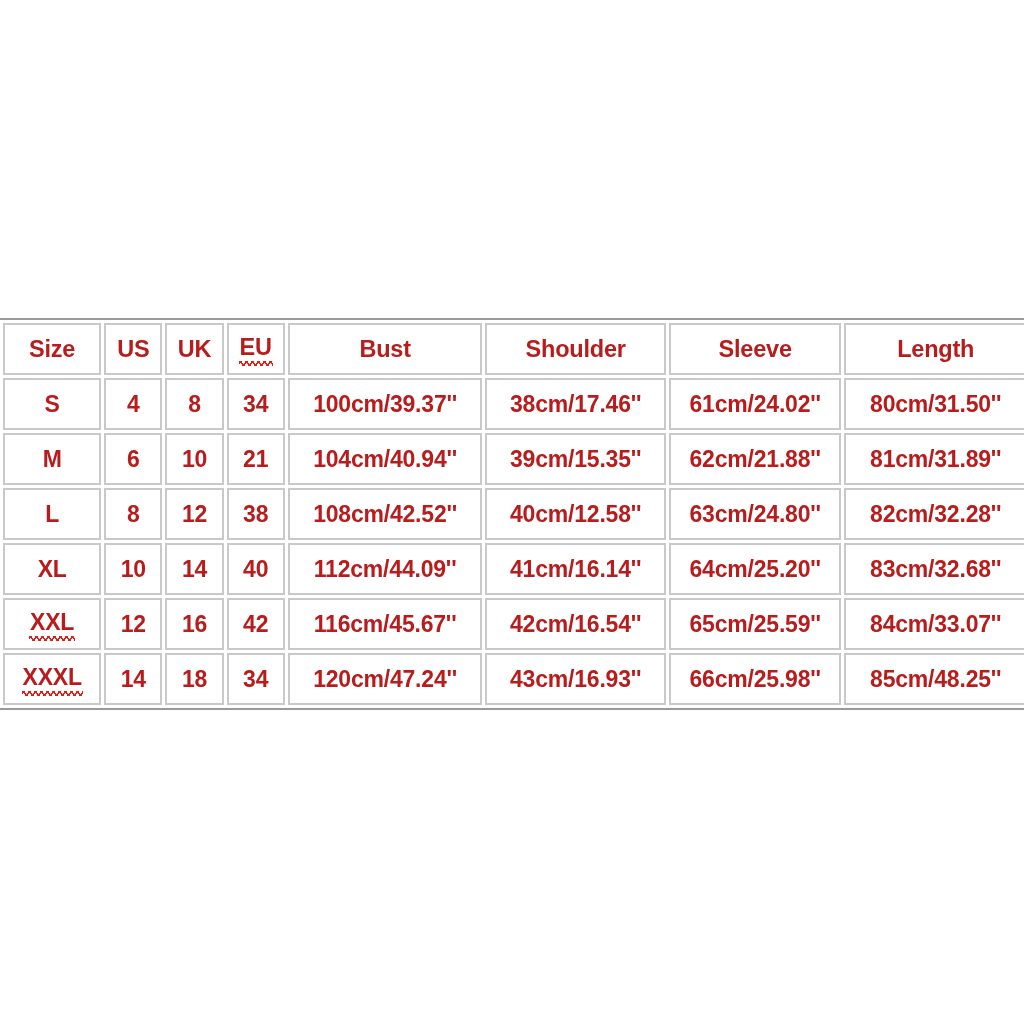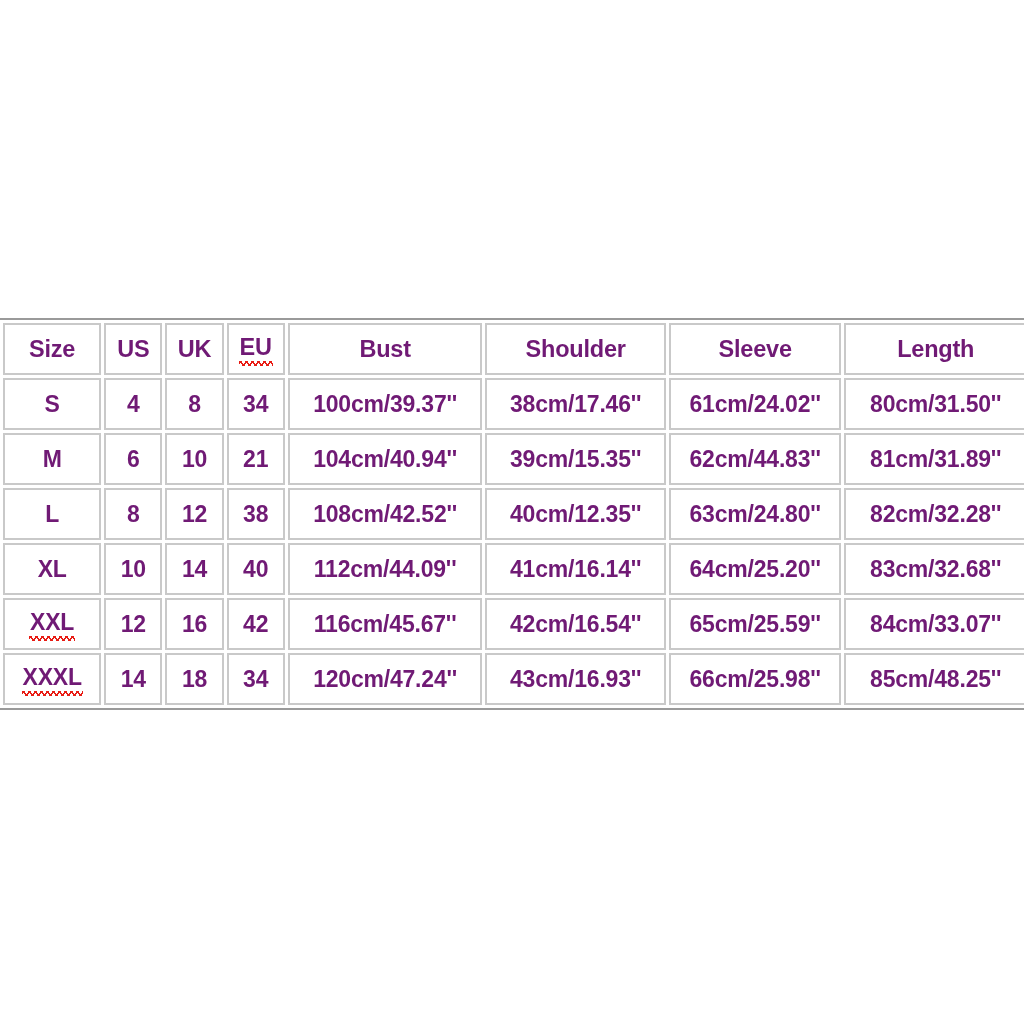--- a/index.html
+++ b/index.html
@@ -36,21 +36,21 @@
 
   table.size-table td {
     border: 2px solid #c9c9c9;
     background: #ffffff;
     height: 48px;
     padding: 0 0;
     text-align: center;
     vertical-align: middle;
     font-weight: bold;
     font-size: 23px;
-    color: #701a75;
+    color: #b91c1c;
     letter-spacing: -0.2px;
     white-space: nowrap;
     overflow: hidden;
     margin-left: 11px;
   }
 
   table.size-table tr.header-row td {
     font-size: 23.5px;
   }
 
@@ -123,31 +123,31 @@
         <td><span>80cm/31.50''</span></td>
       </tr>
 
       <tr>
         <td><span>M</span></td>
         <td><span>6</span></td>
         <td><span>10</span></td>
         <td><span>21</span></td>
         <td><span>104cm/40.94''</span></td>
         <td><span>39cm/15.35''</span></td>
-        <td><span>62cm/44.83''</span></td>
+        <td><span>62cm/21.88''</span></td>
         <td><span>81cm/31.89''</span></td>
       </tr>
 
       <tr>
         <td><span>L</span></td>
         <td><span>8</span></td>
         <td><span>12</span></td>
         <td><span>38</span></td>
         <td><span>108cm/42.52''</span></td>
-        <td><span>40cm/12.35''</span></td>
+        <td><span>40cm/12.58''</span></td>
         <td><span>63cm/24.80''</span></td>
         <td><span>82cm/32.28''</span></td>
       </tr>
 
       <tr>
         <td><span>XL</span></td>
         <td><span>10</span></td>
         <td><span>14</span></td>
         <td><span>40</span></td>
         <td><span>112cm/44.09''</span></td>

